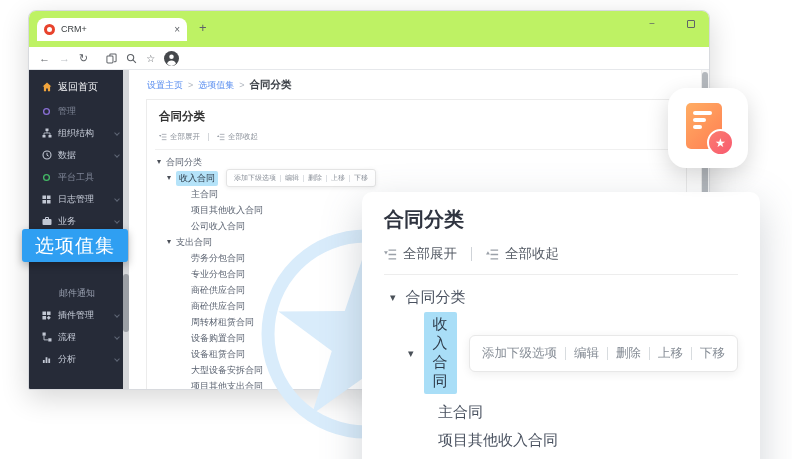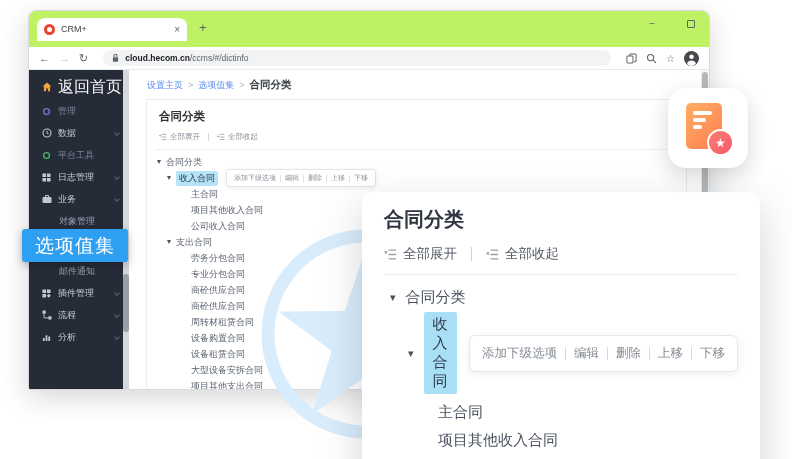--- a/index.html
+++ b/index.html
@@ -33,21 +33,21 @@
   .bm-star { font-size:10px; color:#5f6368; }
 
   .approw { flex:1; display:flex; min-height:0; }
 
   
   .sidebar { width:100px; background:#262b38; position:relative; flex:none; padding-top:4px; font-size:9px; }
   .srow { display:flex; align-items:center; padding-left:12px; height:22px; position:relative; }
   .srow.home { height:26px; }
   .sicon { width:11px; display:flex; justify-content:center; flex:none; }
   .slabel { margin-left:6px; white-space:nowrap; }
-  .home .slabel { color:#f5f6f8; font-size:16px; }
+  .home .slabel { color:#f5f6f8; font-size:10px; }
   .s-section .slabel { color:#7e8596;text-align:center; }
   .s-item .slabel { color:#c9cfdb; }
   .s-sub { padding-left:30px; }
   .s-sub .slabel { margin-left:0; color:#99a0b0; }
   .schev { width:4px; height:4px; border-right:1px solid #5f6675; border-bottom:1px solid #5f6675;
            transform:rotate(45deg); margin-left:auto; margin-right:10px; }
   .sspacer { height:28px; }
   .side-track { position:absolute; right:0; top:0; bottom:0; width:6px; background:#d6d8db; }
   .side-thumb { position:absolute; right:0; top:64%; width:6px; height:18%; background:#9b9fa5; border-radius:3px; }
 
@@ -130,28 +130,20 @@
       <div class="wincontrols">
         <span class="win-min">−</span>
         <span class="win-max"></span>
       </div>
     </div>
 
     <div class="addressbar">
       <span class="nav-ic">←</span>
       <span class="nav-ic dim">→</span>
       <span class="nav-ic">↻</span>
-      <div class="omnibox">
-        <svg width="9" height="10" viewBox="0 0 12 13">
-            <rect x="2.5" y="5.5" width="7" height="6" rx="1" fill="#5f6368"></rect>
-            <path d="M4 5.5V3.5a2 2 0 0 1 4 0v2" fill="none" stroke="#5f6368" stroke-width="1.4"></path>
-          </svg>
-        <span class="url-domain">cloud.hecom.cn</span>
-        <span class="url-path">/ccms/#/dictinfo</span>
-      </div>
       <span class="bar-ic">
           <svg width="11" height="11" viewBox="0 0 12 12" fill="none" stroke="#5f6368" stroke-width="1.1">
             <rect x="1" y="3.2" width="6.6" height="7.6" rx="1"></rect>
             <path d="M4.2 3.2V2a1 1 0 0 1 1-1h4.8a1 1 0 0 1 1 1v6.6a1 1 0 0 1-1 1H8.6"></path>
           </svg>
         </span>
       <span class="bar-ic">
           <svg width="11" height="11" viewBox="0 0 12 12" fill="none" stroke="#5f6368" stroke-width="1.2">
             <circle cx="5" cy="5" r="3.4"></circle>
             <path d="M7.6 7.6 10.8 10.8"></path>
@@ -182,20 +174,30 @@
           <span class="sicon">
               <svg width="9" height="9" viewBox="0 0 10 10">
                 <circle cx="5" cy="5" r="3.2" fill="none" stroke="#8a6fd6" stroke-width="1.5"></circle>
               </svg>
             </span>
           <span class="slabel">管理</span>
         </div>
         <div class="srow s-item">
           <span class="sicon">
               <svg width="10" height="10" viewBox="0 0 10 10">
+                <path d="M3.5.5h3V3h-3zM.5 7h3v2.5h-3zM6.5 7h3v2.5h-3z" fill="#c2c8d4"></path>
+                <path d="M5 3v2M2 7V5h6v2" stroke="#c2c8d4" stroke-width=".8" fill="none"></path>
+              </svg>
+            </span>
+          <span class="slabel">组织结构</span>
+          <span class="schev"></span>
+        </div>
+        <div class="srow s-item">
+          <span class="sicon">
+              <svg width="10" height="10" viewBox="0 0 10 10">
                 <circle cx="5" cy="5" r="4" fill="none" stroke="#c2c8d4" stroke-width="1.1"></circle>
                 <path d="M5 2.8v2.4l1.7 1" stroke="#c2c8d4" stroke-width="1" fill="none"></path>
               </svg>
             </span>
           <span class="slabel">数据</span>
           <span class="schev"></span>
         </div>
         <div class="srow s-section">
           <span class="sicon">
               <svg width="9" height="9" viewBox="0 0 10 10">

